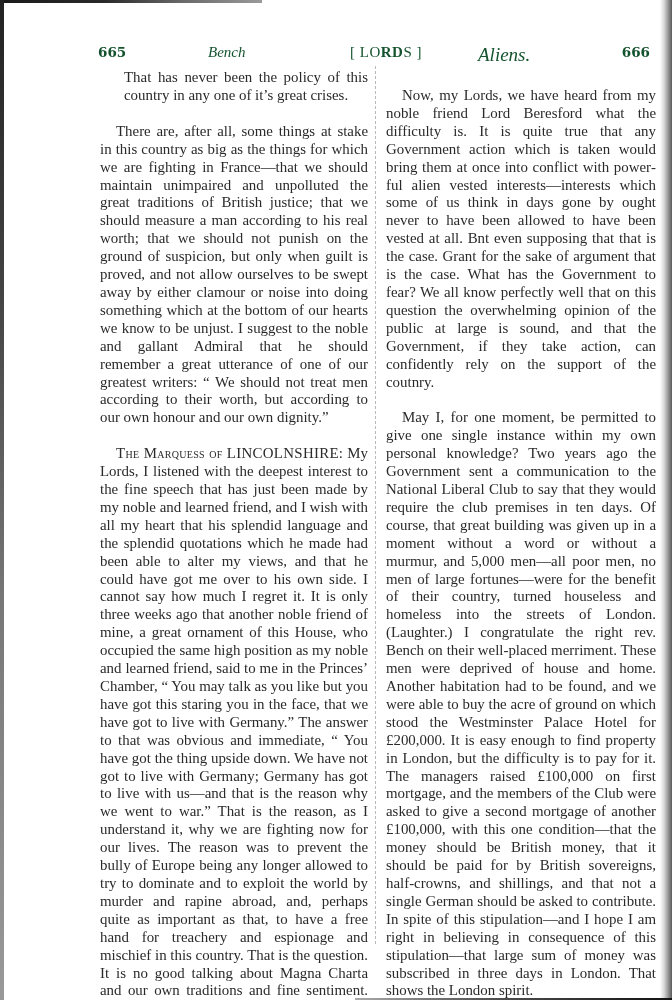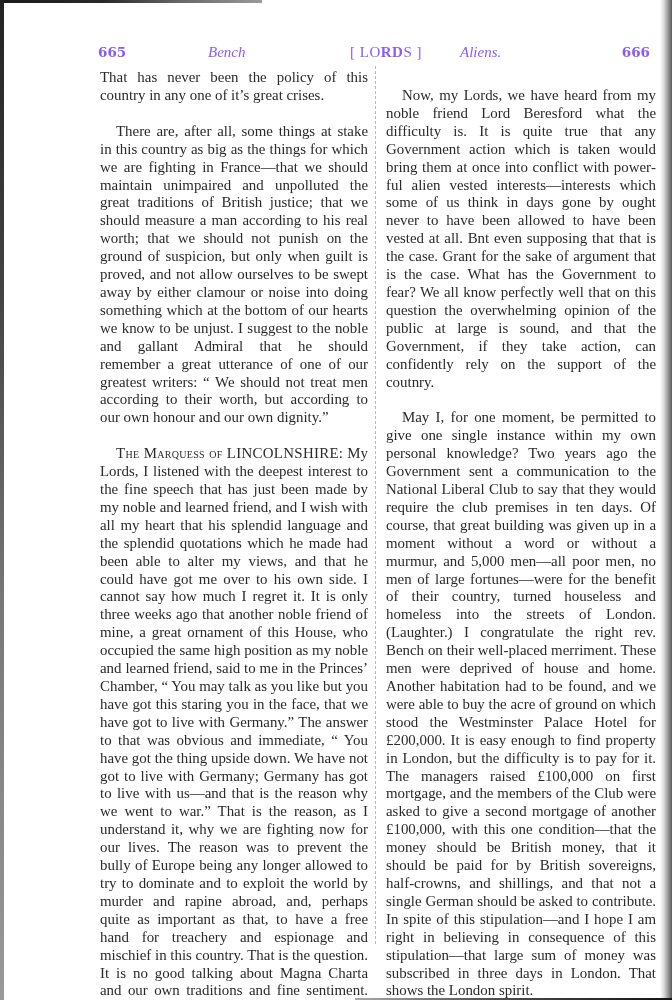--- a/index.html
+++ b/index.html
@@ -33,28 +33,28 @@
       background: linear-gradient(to right, #aaaaaa 0%, #555 40%, #111 100%);
     }
 
     .running-head {
       position: absolute;
       top: 44px;
       left: 98px;
       width: 560px;
       height: 22px;
       font-size: 14px;
-      color: #8b5cf6;
+      color: #14532d;
     }
     .running-head span { position: absolute; top: 0; white-space: nowrap; }
     .rh-page-left { left: 0; font-weight: bold; font-family: "DejaVu Serif", serif; font-size: 13.5px; }
     .rh-left-title { left: 110px; font-style: italic; font-family: "Liberation Serif", serif; font-size: 15px; }
     .rh-center { left: 252px; font-family: "Liberation Serif", serif; font-size: 15px; letter-spacing: 0.5px; }
     .rh-center b { font-weight: bold; }
-    .rh-right-title { left: 362px; font-style: italic; font-family: "Liberation Serif", serif; font-size: 15px; text-align: center; }
+    .rh-right-title { left: 380px; font-style: italic; font-family: "Liberation Serif", serif; font-size: 19px; text-align: center; }
     .rh-page-right { right: 8px; font-weight: bold; font-family: "DejaVu Serif", serif; font-size: 13.5px; }
 
     .column {
       position: absolute;
       top: 69px;
       width: 268px;
       font-family: "Liberation Serif", serif;
       font-size: 14.9px;
       line-height: 17.9px;
       text-align: justify;
@@ -70,21 +70,21 @@
       width: 1px;
       height: 880px;
       background: repeating-linear-gradient(to bottom, #9a9a9a 0px, #9a9a9a 3px, transparent 3px, transparent 5px);
       opacity: 0.7;
     }
 
     .column p {
       margin: 0;
       text-indent: 16px;
     }
-    .column p.no-indent { text-indent: 0; }
+    .column p.no-indent { text-indent: 0; margin-left: 24px; }
     .column p.gap-before { margin-top: 18px; }
     .column p.gap-before-lg { margin-top: 18px; }
 
     .speaker {
       font-variant: small-caps;
       letter-spacing: 0.3px;
     }
   </style>
 </head>
 <body>

